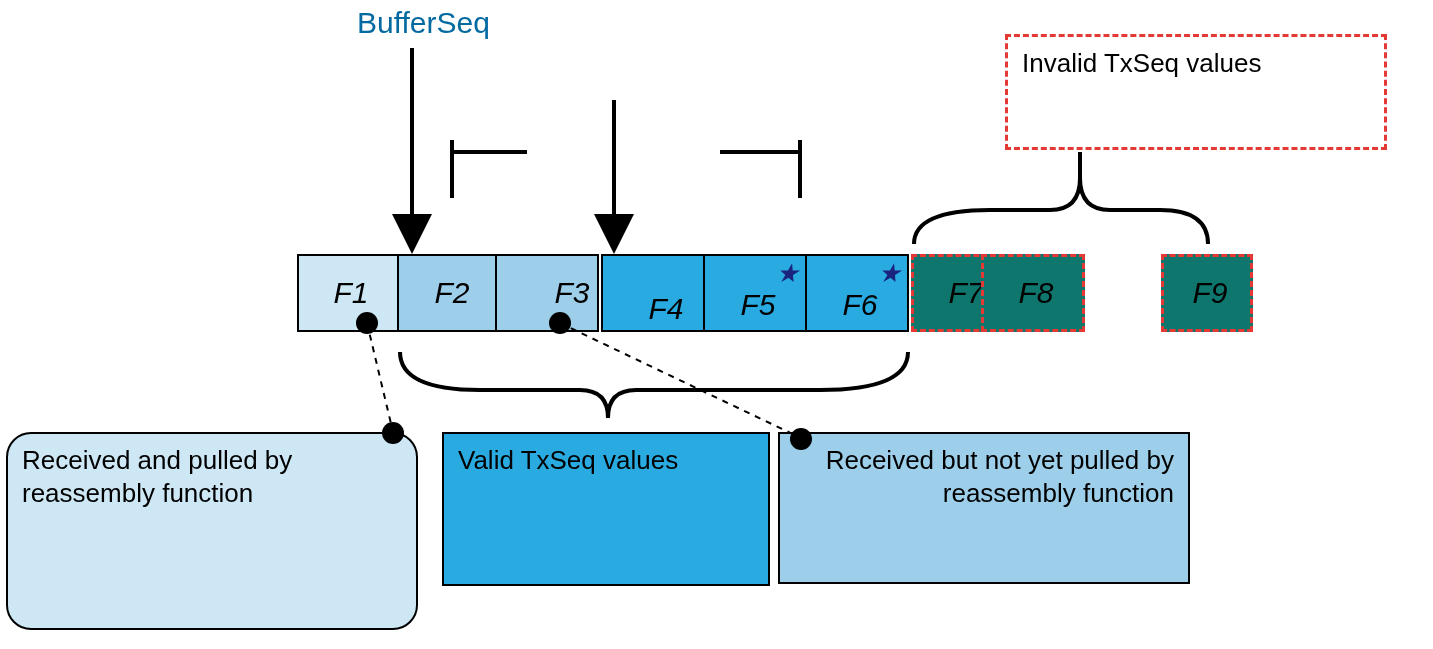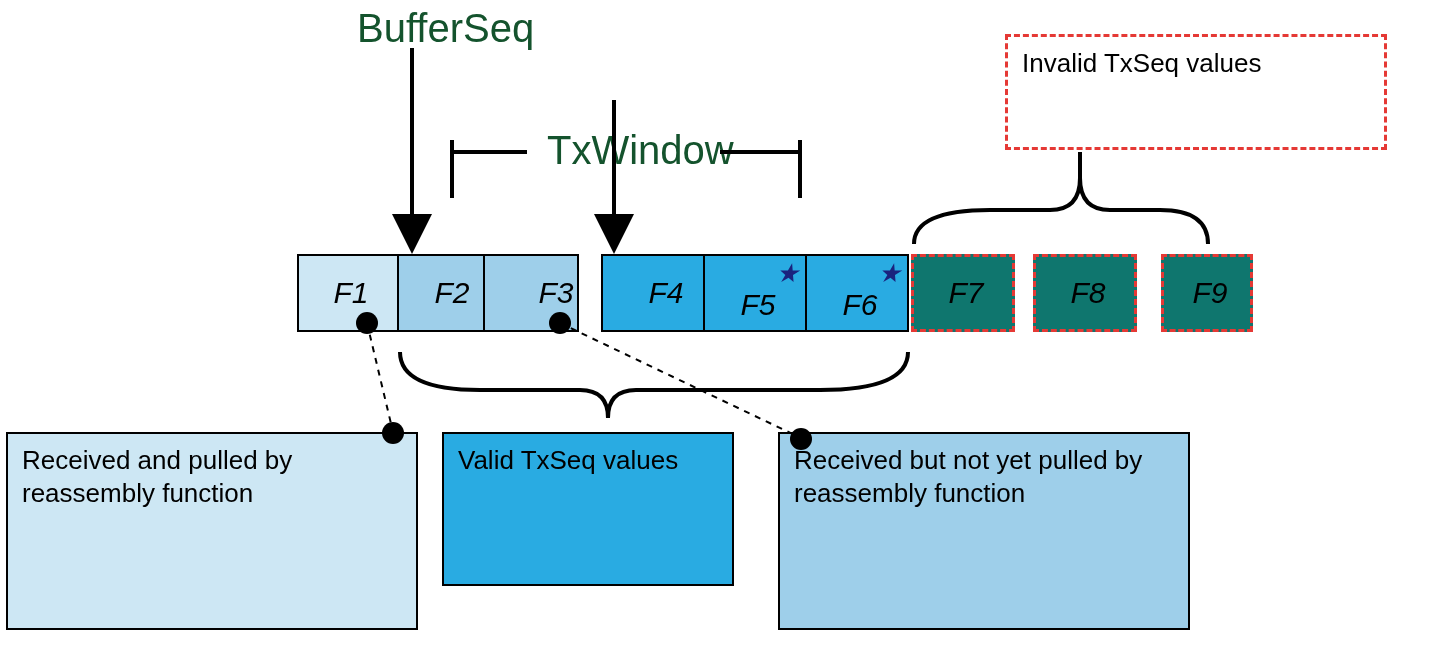--- a/index.html
+++ b/index.html
@@ -10,22 +10,22 @@
     width: 1433px;
     height: 649px;
   }
   .stage {
     position: relative;
     width: 1433px;
     height: 649px;
   }
   .label {
     position: absolute;
-    font-size: 40px;
-    color: #14532d;
+    font-size: 30px;
+    color: #0369a1;
     white-space: nowrap;
   }
 
   
   .frames {
     position: absolute;
     top: 254px;
     left: 297px;
     height: 78px;
   }
@@ -60,21 +60,21 @@
 
   
   .callout {
     position: absolute;
     border: 2px solid #000;
     box-sizing: border-box;
     padding: 10px 14px;
     font-size: 26px;
     line-height: 1.25;
   }
-  .cb-light { background: #cde7f4; }
+  .cb-light { background: #cde7f4; border-radius: 25px; }
   .cb-med   { background: #9ecfea; }
   .cb-dark  { background: #29abe2; }
   .cb-invalid {
     border: 3px dashed #e53935;
     background: #fff;
   }
 
   .dot {
     position: absolute;
     width: 22px;
@@ -90,67 +90,66 @@
     height: 649px;
     pointer-events: none;
   }
 </style>
 </head>
 <body>
 
 <div class="stage">
 
   <div class="label" style="left:357px; top:6px;">BufferSeq</div>
-  <div class="label" style="left:547px; top:128px;">TxWindow</div>
 
   <div class="callout cb-invalid" style="left:1005px; top:34px; width:382px; height:116px;">
     <div>Invalid TxSeq values</div>
   </div>
 
   <div class="frames">
     <div class="frame c-light" style="left:0px;   width:102px;">
         <span>F1</span>
       </div>
     <div class="frame c-med" style="left:100px; width:104px;">
         <span>F2</span>
       </div>
-    <div class="frame c-med" style="left:186px; width:96px;padding-left:44px;">
+    <div class="frame c-med" style="left:198px; width:104px;padding-left:44px;">
         <span>F3</span>
       </div>
-    <div class="frame c-dark" style="left:304px; width:124px; align-items:flex-end; padding-bottom:20px;">
+    <div class="frame c-dark" style="left:304px; width:124px; align-items:flex-end; padding-bottom:4px;">
         <span>F4</span>
       </div>
     <div class="frame c-dark" style="left:406px; width:104px; align-items:flex-end; padding-bottom:8px;">
       <span>F5</span>
       <span class="star">★</span>
     </div>
     <div class="frame c-dark" style="left:508px; width:104px; align-items:flex-end; padding-bottom:8px;">
       <span>F6</span>
       <span class="star">★</span>
     </div>
     <div class="frame dashed" style="left:614px; width:104px;">
         <span>F7</span>
       </div>
-    <div class="frame dashed" style="left:736px; width:104px;">
+    <div class="frame dashed" style="left:684px; width:104px;">
         <span>F8</span>
       </div>
     <div class="frame dashed" style="left:864px; width:92px;">
         <span>F9</span>
       </div>
   </div>
 
   <div class="callout cb-light" style="left:6px;   top:432px; width:412px; height:198px;">
     <div>Received and pulled by reassembly function</div>
   </div>
 
-  <div class="callout cb-dark" style="left:442px; top:432px; width:292px; height:154px;">
+  <div class="callout cb-dark" style="left:442px; top:432px; width:328px; height:154px;">
     <div>Valid TxSeq values</div>
   </div>
 
-  <div class="callout cb-med" style="left:778px; top:432px; width:412px; height:198px;">
+  <div class="callout cb-med" style="left:778px; top:432px; width:412px; height:152px;text-align:right;">
     <div>Received but not yet pulled by reassembly function</div>
   </div>
 
   <div class="dot" style="left:356px; top:312px;"></div>
   <div class="dot" style="left:549px; top:312px;"></div>
 
   <div class="dot" style="left:382px; top:422px;"></div>
   <div class="dot" style="left:790px; top:428px;"></div>
 
   <svg class="overlay" viewBox="0 0 1433 649">

